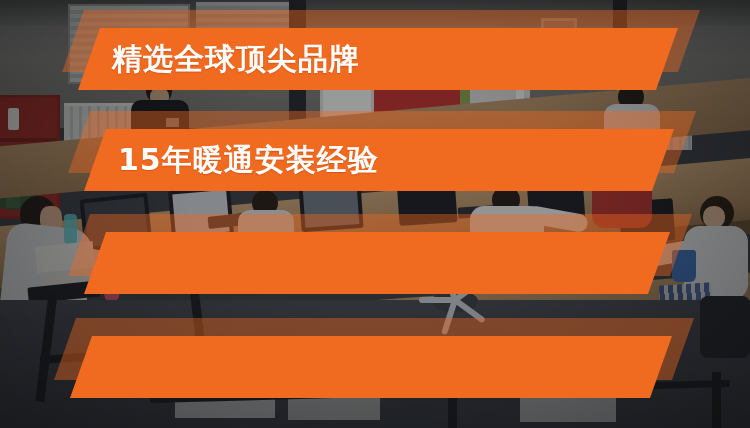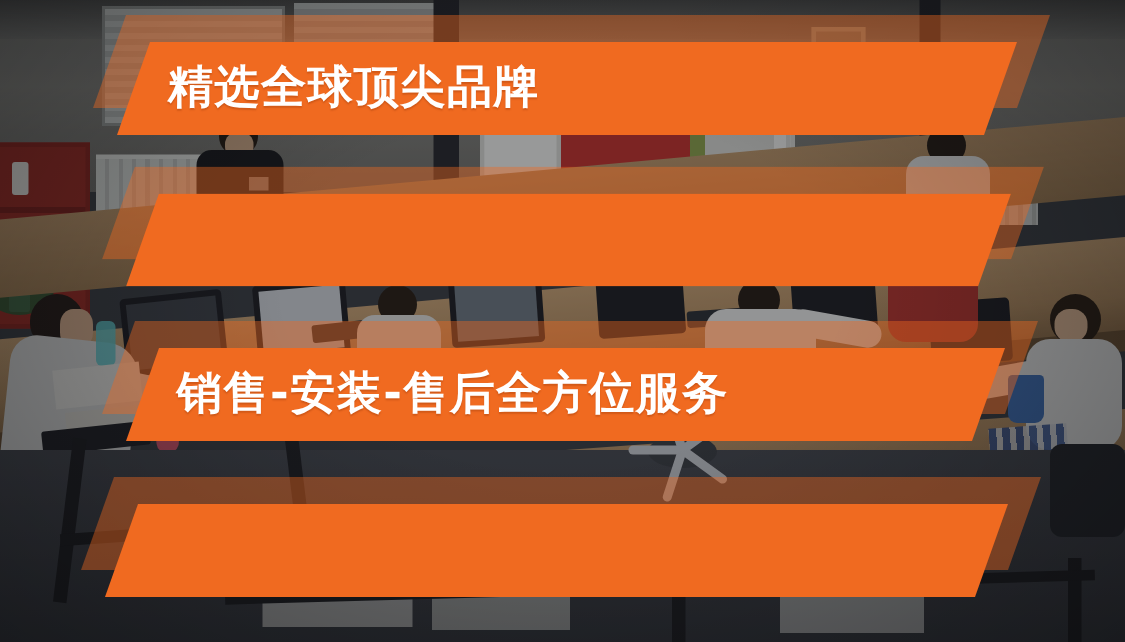--- a/index.html
+++ b/index.html
@@ -292,20 +292,20 @@
     <div class="tint"></div>
     <div class="vignette"></div>
   </div>
 
   <div class="banner-wrap" id="banners">
       <div class="band ghost" style="left: 0px; top: 10px; width: 750px; height: 62px; clip-path: polygon(11.2% 0%, 93.3333% 0%, 90.4% 100%, 8.26667% 100%);"></div>
       <div class="band solid" style="left: 0px; top: 28px; width: 750px; height: 62px; clip-path: polygon(13.3333% 0%, 90.4% 0%, 87.4667% 100%, 10.4% 100%);"></div>
       <div class="b-text" style="left: 112px; top: 44px; font-size: 30px; line-height: 30px;">精选全球顶尖品牌</div>
       <div class="band ghost" style="left: 0px; top: 111px; width: 750px; height: 62px; clip-path: polygon(12% 0%, 92.8% 0%, 89.8667% 100%, 9.06667% 100%);"></div>
       <div class="band solid" style="left: 0px; top: 129px; width: 750px; height: 62px; clip-path: polygon(14.1333% 0%, 89.8667% 0%, 86.9333% 100%, 11.2% 100%);"></div>
+      <div class="b-text" style="left: 118px; top: 145px; font-size: 30px; line-height: 30px;">15年暖通安装经验</div>
       <div class="band ghost" style="left: 0px; top: 214px; width: 750px; height: 62px; clip-path: polygon(12% 0%, 92.2667% 0%, 89.3333% 100%, 9.06667% 100%);"></div>
       <div class="band solid" style="left: 0px; top: 232px; width: 750px; height: 62px; clip-path: polygon(14.1333% 0%, 89.3333% 0%, 86.4% 100%, 11.2% 100%);"></div>
-      <div class="b-text" style="left: 118px; top: 248px; font-size: 30px; line-height: 30px;">销售-安装-售后全方位服务</div>
       <div class="band ghost" style="left: 0px; top: 318px; width: 750px; height: 62px; clip-path: polygon(10.1333% 0%, 92.5333% 0%, 89.6% 100%, 7.2% 100%);"></div>
       <div class="band solid" style="left: 0px; top: 336px; width: 750px; height: 62px; clip-path: polygon(12.2667% 0%, 89.6% 0%, 86.6667% 100%, 9.33333% 100%);"></div>
     </div>
 
 </div>
 
 </body></html>

